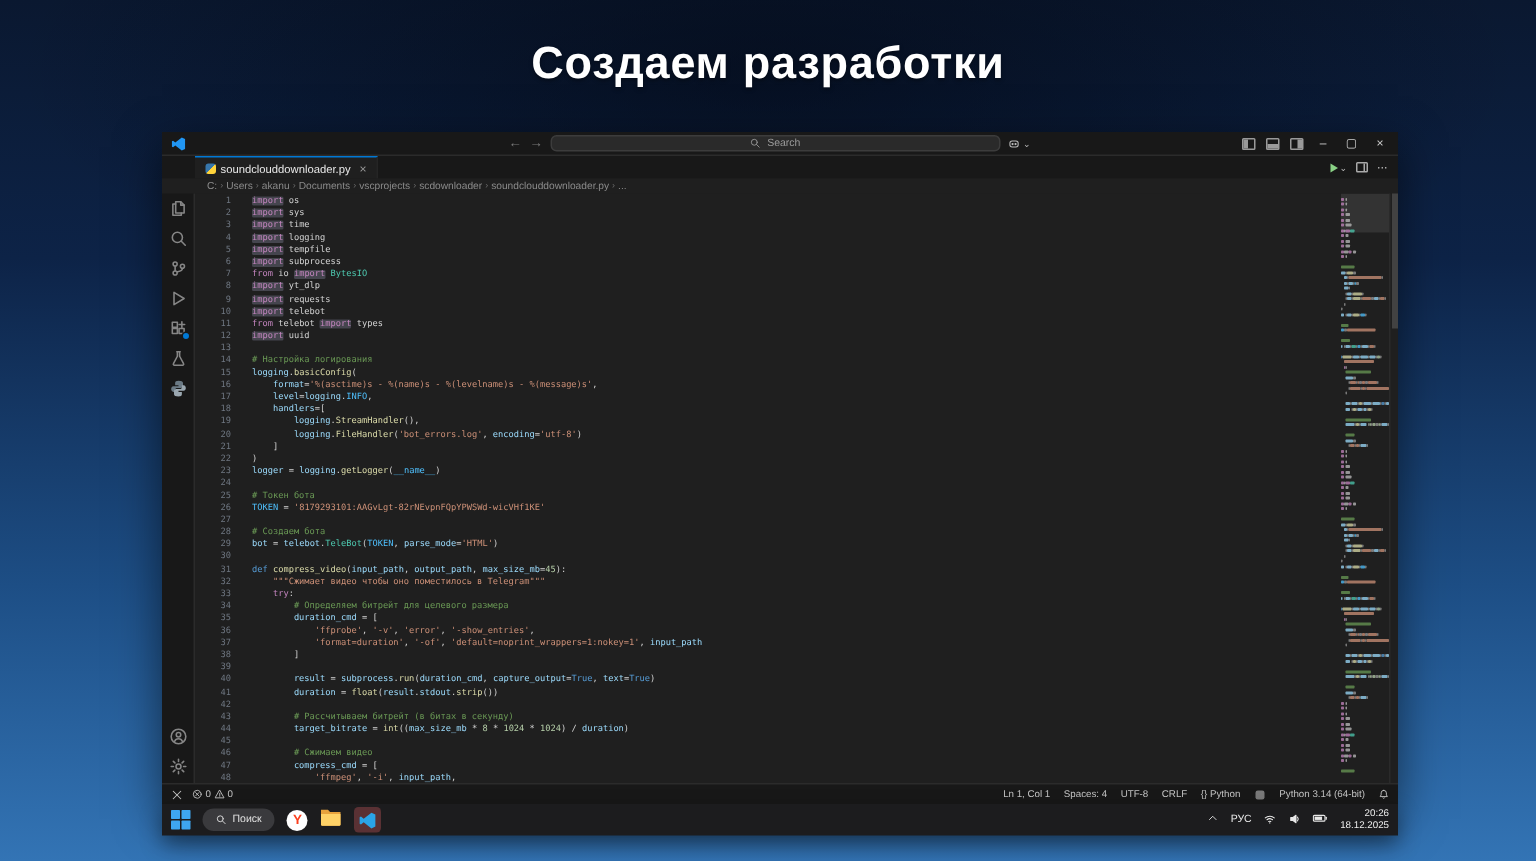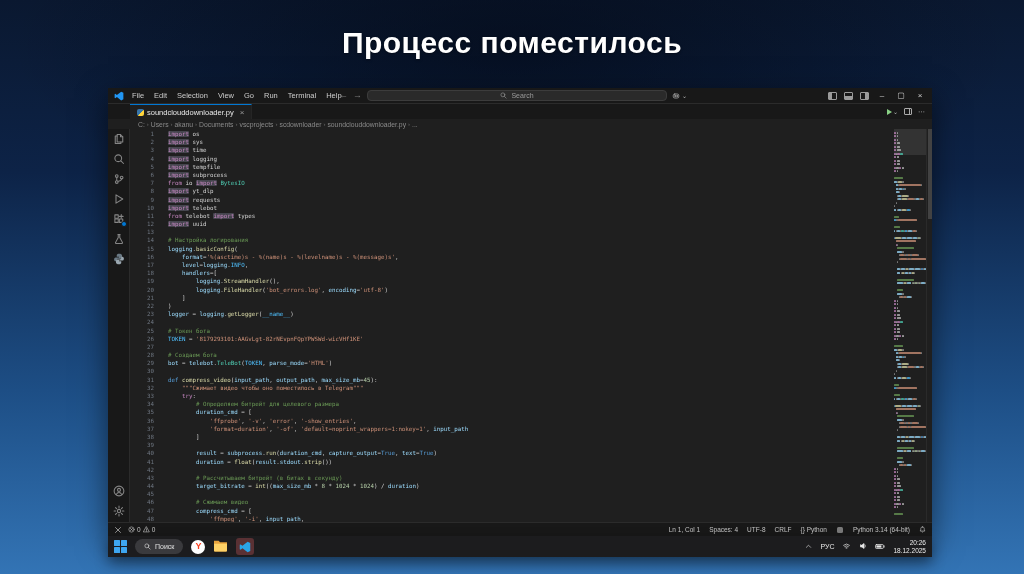--- a/index.html
+++ b/index.html
@@ -124,38 +124,28 @@
   .vsc-tile{ width:18px; height:17px; background:#5a3134; border-radius:3px;
     display:flex; align-items:center; justify-content:center; }
   .tray{ margin-left:auto; display:flex; align-items:center; gap:8px; color:#e8e8e8; font-size:7px; }
   .clock{ text-align:right; font-size:6.5px; line-height:8px; color:#eee; }
   svg.g{ stroke:currentColor; fill:none; stroke-width:1.4; stroke-linecap:round; stroke-linejoin:round; }
 </style>
 </head>
 <body>
 
 <div class="slide">
-  <div class="slide-title">Процесс поместилось</div>
+  <div class="slide-title">Создаем разработки</div>
 
   <div class="vswin">
 
     <div class="titlebar">
       <svg class="vs-logo" viewBox="0 0 16 16">
         <path fill="#2196f3" d="M11.5 1 4.6 6.4 2.2 4.5 1 5.1v5.8l1.2.6 2.4-1.9 6.9 5.4 3.5-1.7V2.7L11.5 1z"></path>
       </svg>
-      <div class="menus">
-          <span>File</span>
-          <span>Edit</span>
-          <span>Selection</span>
-          <span>View</span>
-          <span>Go</span>
-          <span>Run</span>
-          <span>Terminal</span>
-          <span>Help</span>
-        </div>
       <div class="tb-center">
         <span class="nav-arrow">←</span>
         <span class="nav-arrow">→</span>
         <div class="searchpill">
           <svg class="g" width="7" height="7" viewBox="0 0 16 16">
               <circle cx="6.5" cy="6.5" r="4.5"></circle>
               <path d="M10 10l4 4"></path>
             </svg>
           <span>Search</span>
         </div>

